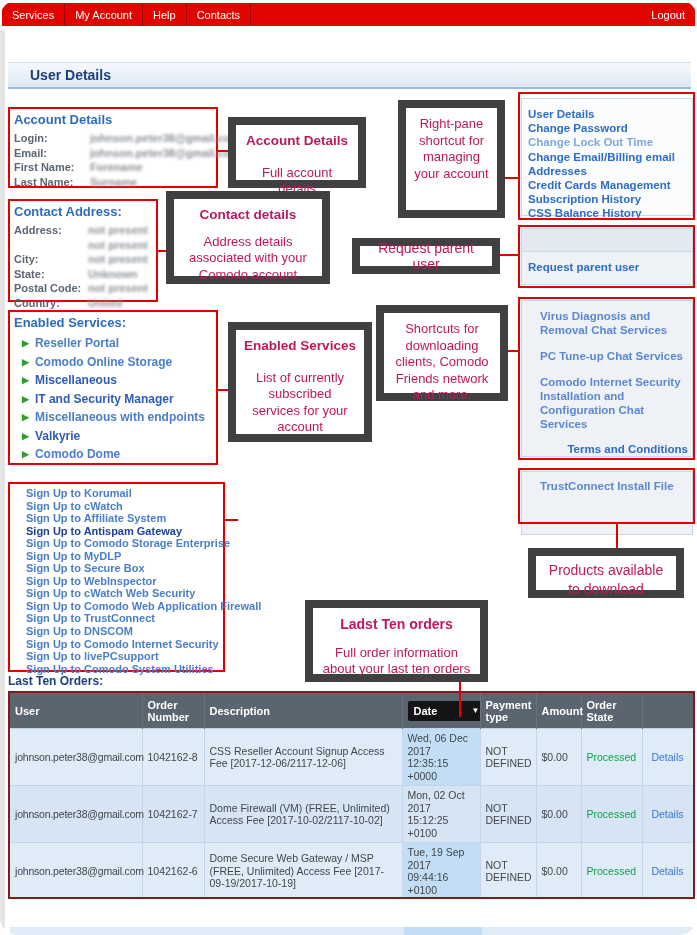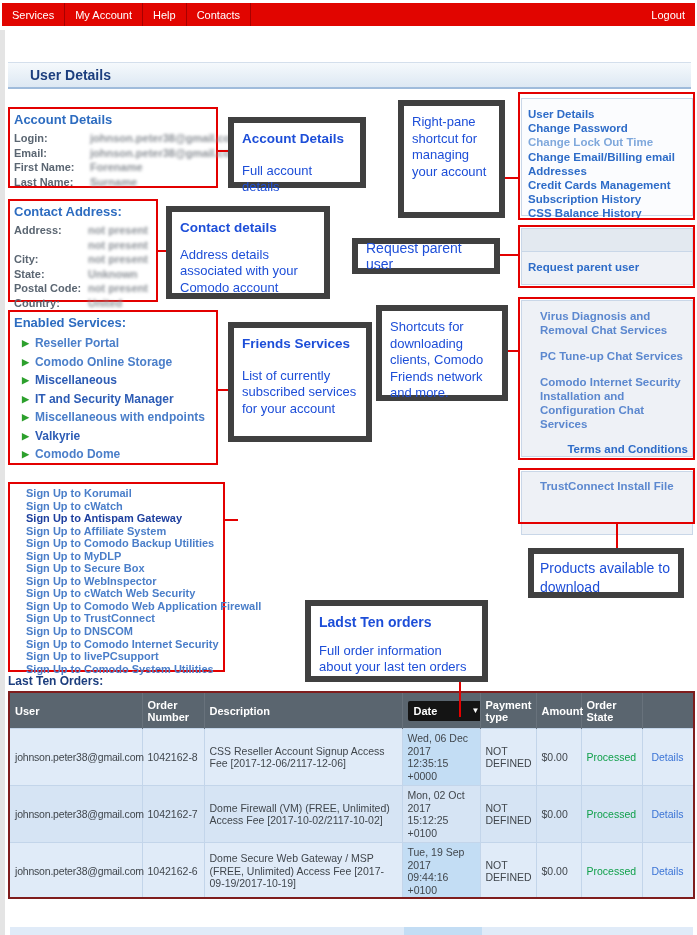--- a/index.html
+++ b/index.html
@@ -1,16 +1,16 @@
 <!DOCTYPE html>
 <html><head>
 <meta charset="utf-8">
 <style>
   html,body{margin:0;padding:0;background:#fff;font-family:"Liberation Sans",sans-serif;}
-  #screen{position:relative;width:697px;height:935px;background:#fff;overflow:hidden;}
+  #screen{position:relative;width:697px;height:935px;background:#fff;overflow:hidden;border-radius:18px;}
   
   .left-strip{position:absolute;left:0;top:30px;width:5px;height:905px;background:#e4e4e4;}
   
   .topnav{position:absolute;left:2px;top:3px;width:693px;height:23px;background:#e10500;display:flex;align-items:stretch;color:#fff;font-size:11px;}
   .topnav .item{display:flex;align-items:center;padding:0 10px;border-right:1px solid #a80000;cursor:pointer;}
   .topnav .spacer{flex:1;}
   .topnav .logout{display:flex;align-items:center;padding:0 10px;cursor:pointer;}
   
   .bluebar{position:absolute;background:linear-gradient(#f5f9fc,#dde8f3);border-top:1px solid #d4dfec;border-bottom:2px solid #9fbbdb;color:#1c3e7e;font-weight:bold;font-size:14px;display:flex;align-items:center;padding-left:22px;box-sizing:border-box;}
   
@@ -29,21 +29,21 @@
   .su{font-size:11px;font-weight:bold;color:#4a7ec9;line-height:12.55px;white-space:nowrap;padding-left:16px;cursor:pointer;}
   .su.dark{color:#1d3f9e;}
   
   .ann-box{position:absolute;border:2px solid #e30000;box-sizing:border-box;pointer-events:none;z-index:5;}
   .pane{position:absolute;background:#eef1f6;border:1px solid #c9d7e8;box-sizing:border-box;}
   .rp-link{font-weight:bold;font-size:11.5px;color:#2e6cc8;line-height:14.2px;cursor:pointer;}
   .rp-link.light{color:#7fa8dc;}
   .chat-link{font-weight:bold;font-size:11.5px;color:#5c88cf;line-height:14px;cursor:pointer;margin-bottom:12px;margin-left:12px;}
   .terms{font-weight:bold;font-size:11.5px;color:#2e6cc8;text-align:right;cursor:pointer;}
   
-  .callout{position:absolute;border:6px solid #404040;background:#fff;color:#1d4ed8;font-size:13px;line-height:16.5px;padding:8px;box-sizing:border-box;z-index:6;}
+  .callout{position:absolute;border:8px solid #404040;background:#fff;color:#be185d;font-size:13px;line-height:16.5px;padding:8px;box-sizing:border-box;z-index:6;text-align:center;}
   .callout .t{font-weight:bold;font-size:13.5px;display:block;margin-bottom:15px;}
   .conn{position:absolute;background:#e30000;z-index:6;}
   
   .lastten{position:absolute;left:8px;top:674px;color:#1c3e7e;font-weight:bold;font-size:12px;}
   
   .tablewrap{position:absolute;left:8px;top:691px;width:687px;height:208px;border:2px solid #7f1d1d;box-sizing:border-box;overflow:hidden;z-index:4;}
   table.orders{border-collapse:collapse;table-layout:fixed;width:683px;font-size:10.5px;color:#40464c;}
   table.orders th{background:#5a656f;color:#fff;font-size:11px;font-weight:bold;text-align:left;padding:4px 5px;border-right:1px solid #68727c;height:27px;vertical-align:middle;}
   table.orders td{padding:3px 5px;border-top:1px solid #c3d5ea;border-right:1px solid #c3d5ea;vertical-align:middle;line-height:12.5px;}
   table.orders tr.r-odd td{background:#e0ebf8;}
@@ -143,21 +143,21 @@
     <div class="kv">
         <span class="k">Postal Code:</span>
         <span class="v">not present</span>
       </div>
     <div class="kv">
         <span class="k">Country:</span>
         <span class="v">United States</span>
       </div>
   </div>
 
-  <div class="callout" style="left:166px;top:206px;width:164px;height:93px;">
+  <div class="callout" style="left:166px;top:191px;width:164px;height:93px;">
     <span class="t" style="margin-bottom:10px;">Contact details</span>
     <span>Address details associated with your Comodo account</span>
   </div>
   <div class="conn" style="left:158px;top:250px;width:8px;height:2px;"></div>
 
   <div class="callout" style="left:352px;top:238px;width:148px;height:36px;display:flex;align-items:center;font-size:14px;">
     <span>Request parent user</span>
   </div>
   <div class="conn" style="left:500px;top:254px;width:18px;height:2px;"></div>
 
@@ -193,21 +193,21 @@
         <span class="b">▶</span>
         <span>Valkyrie</span>
       </div>
     <div class="svc-item">
         <span class="b">▶</span>
         <span>Comodo Dome</span>
       </div>
   </div>
 
   <div class="callout" style="left:228px;top:322px;width:144px;height:120px;">
-    <span class="t">Friends Services</span>
+    <span class="t">Enabled Services</span>
     <span>List of currently subscribed services for your account</span>
   </div>
   <div class="conn" style="left:218px;top:389px;width:10px;height:2px;"></div>
 
   <div class="callout" style="left:376px;top:305px;width:132px;height:96px;">
     <span>Shortcuts for downloading clients, Comodo Friends network and more.</span>
   </div>
   <div class="conn" style="left:508px;top:350px;width:10px;height:2px;"></div>
 
   <div class="pane" style="left:521px;top:300px;width:172px;height:157px;">
@@ -217,23 +217,23 @@
       <div class="chat-link">Comodo Internet Security Installation and Configuration Chat Services</div>
       <div class="terms">Terms and Conditions</div>
     </div>
   </div>
   <div class="ann-box" style="left:518px;top:297px;width:177px;height:163px;"></div>
 
   <div class="content-box" style="left:8px;top:482px;width:217px;height:190px;">
     <div style="padding-top:3px;">
       <div class="su">Sign Up to Korumail</div>
       <div class="su">Sign Up to cWatch</div>
+      <div class="su">Sign Up to Affiliate System</div>
       <div class="su dark">Sign Up to Antispam Gateway</div>
-      <div class="su">Sign Up to Affiliate System</div>
-      <div class="su">Sign Up to Comodo Backup Utilities</div>
+      <div class="su">Sign Up to Comodo Storage Enterprise</div>
       <div class="su">Sign Up to MyDLP</div>
       <div class="su">Sign Up to Secure Box</div>
       <div class="su">Sign Up to WebInspector</div>
       <div class="su">Sign Up to cWatch Web Security</div>
       <div class="su">Sign Up to Comodo Web Application Firewall</div>
       <div class="su">Sign Up to TrustConnect</div>
       <div class="su">Sign Up to DNSCOM</div>
       <div class="su">Sign Up to Comodo Internet Security</div>
       <div class="su">Sign Up to livePCsupport</div>
       <div class="su">Sign Up to Comodo System Utilities</div>

